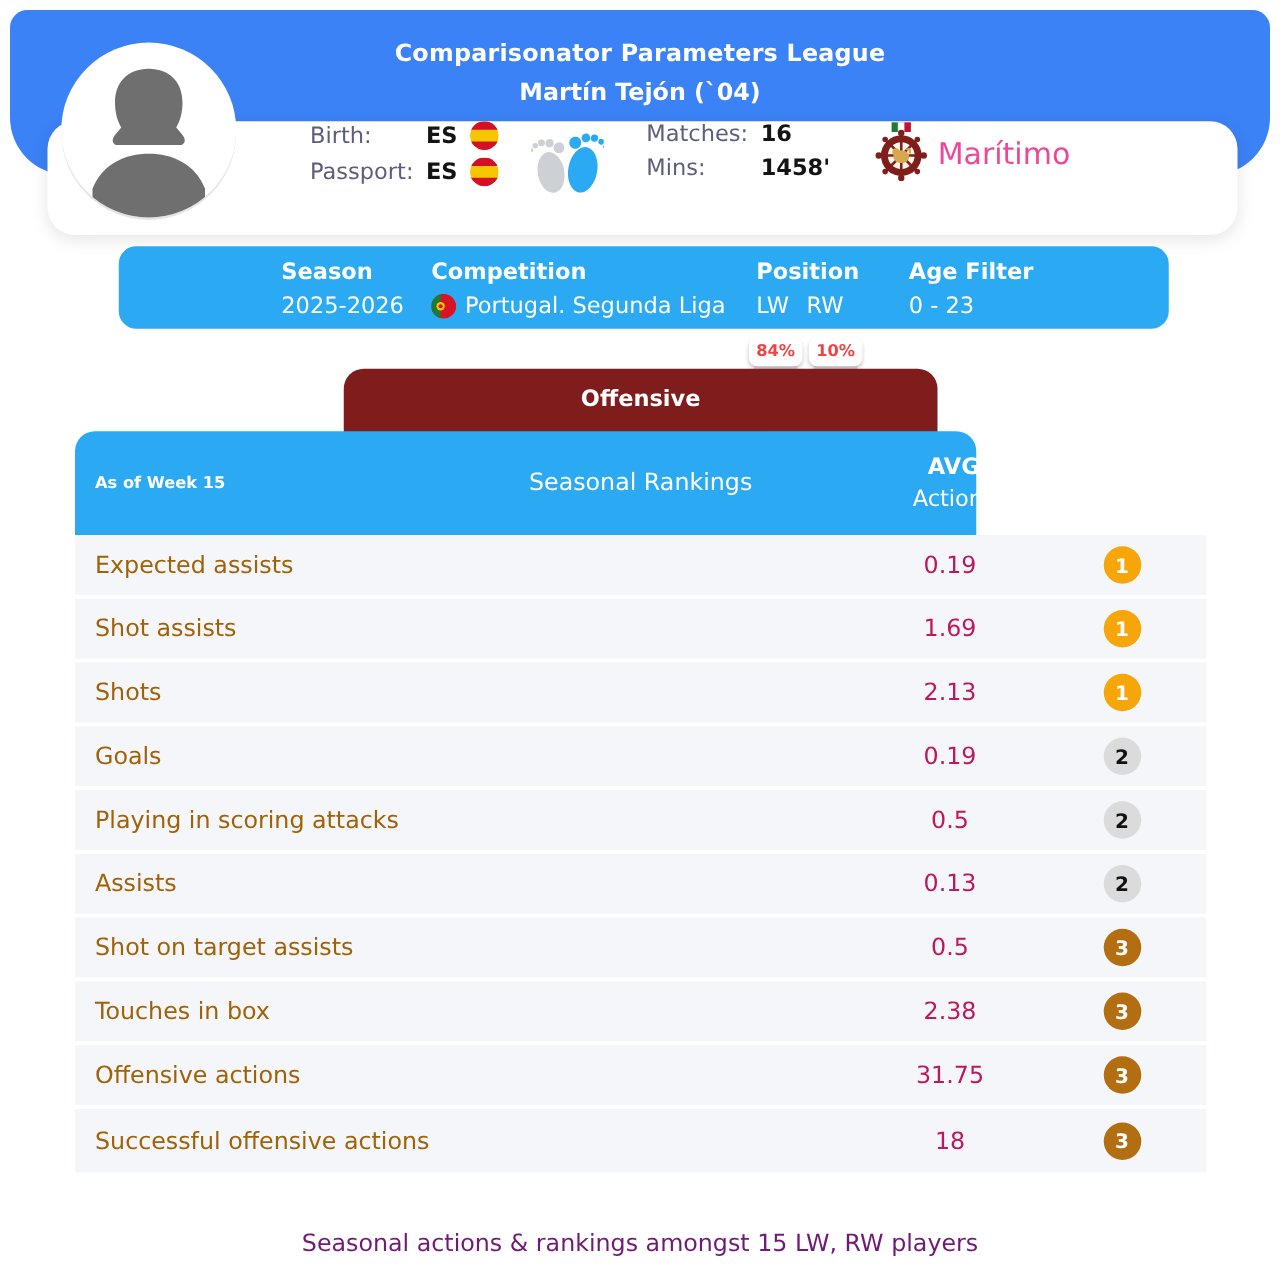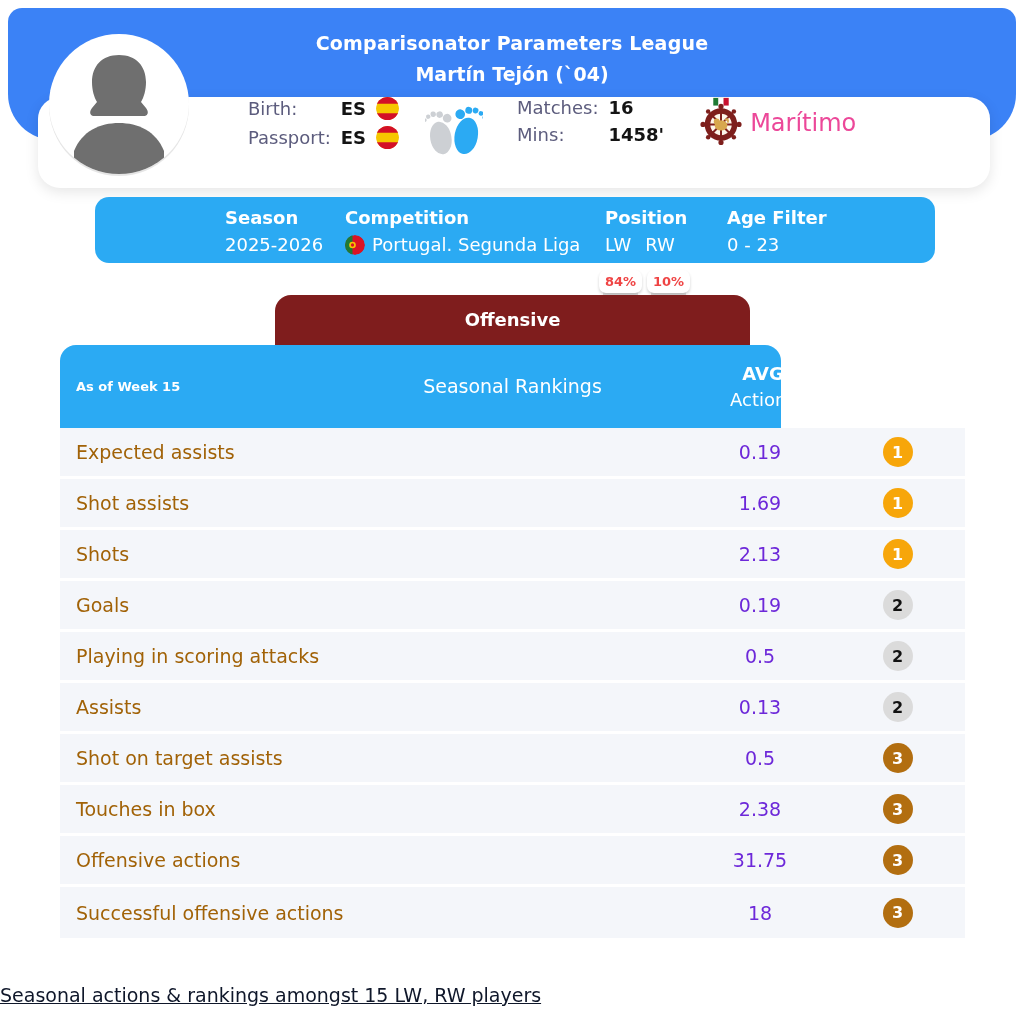--- a/index.html
+++ b/index.html
@@ -61,31 +61,31 @@
   .col-avg .l2 { font-size:18px; margin-top:5px; }
   .vdiv { position:absolute; left:771px; top:14px; width:1px; height:56px; background:rgba(255,255,255,.85); }
   .col-rank { position:absolute; left:773px; width:132px; top:30px; text-align:center; font-size:18px; font-weight:bold; }
 
   
   .tbody { position:absolute; left:60px; top:428px; width:905px; }
   .row { display:grid; grid-template-columns:1fr 140px 135px; align-items:center;
     height:51px; background:#f4f6fa; border-bottom:3px solid #ffffff; }
   .row:last-child { border-bottom:none; }
   .cell-label { padding-left:16px; font-size:19px; color:#a16207; }
-  .cell-value { text-align:center; font-size:19px; color:#6d28d9; }
+  .cell-value { text-align:center; font-size:19px; color:#be185d; }
   .cell-rank { display:flex; justify-content:center; }
   .badge { width:30px; height:30px; border-radius:50%; display:flex; align-items:center;
     justify-content:center; font-size:16px; font-weight:bold; }
   .badge.gold { background:#F7A60A; color:#fff; }
   .badge.silver { background:#DBDBDB; color:#111; }
   .badge.bronze { background:#B26E10; color:#fff; }
 
   
-  .footer-note { position:absolute; left:0; top:984px; width:100%; 
-    font-size:19px; color:#0f172a;text-decoration:underline; }
+  .footer-note { position:absolute; left:0; top:984px; width:100%; text-align:center;
+    font-size:19px; color:#701a75; }
 </style>
 </head>
 <body>
 
 <div class="canvas">
 
   <div class="blue-header">
     <div class="titles">
       <div class="t1">Comparisonator Parameters League</div>
       <div class="t2">Martín Tejón (`04)</div>

